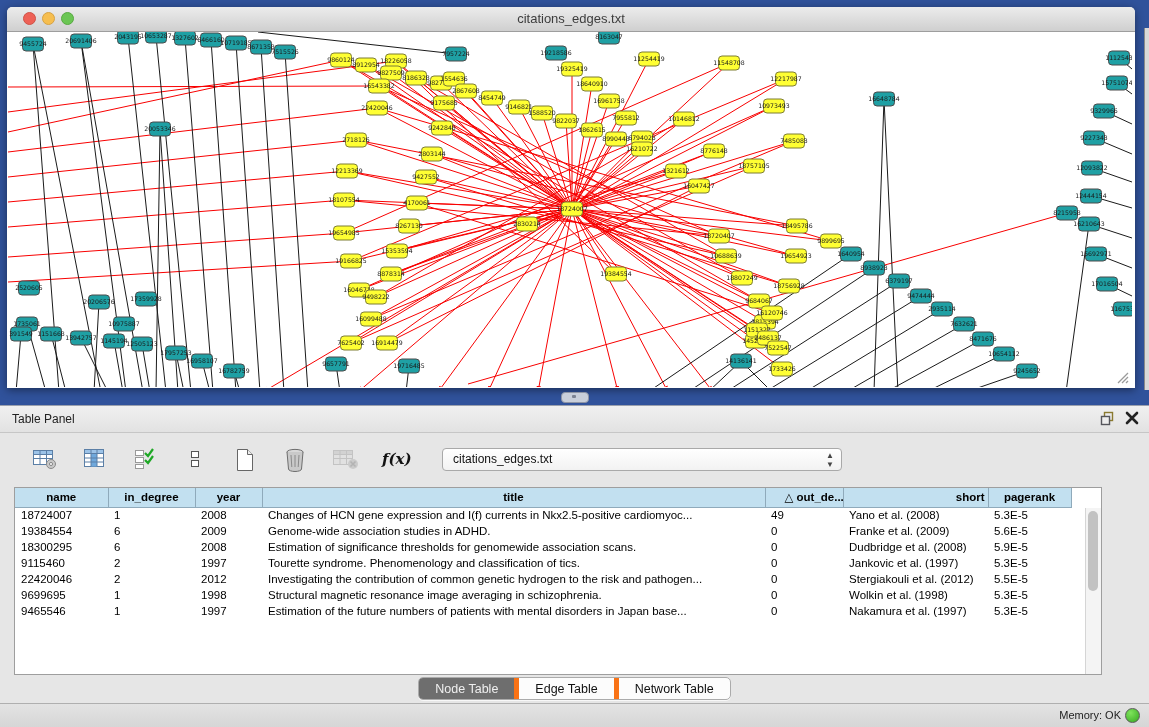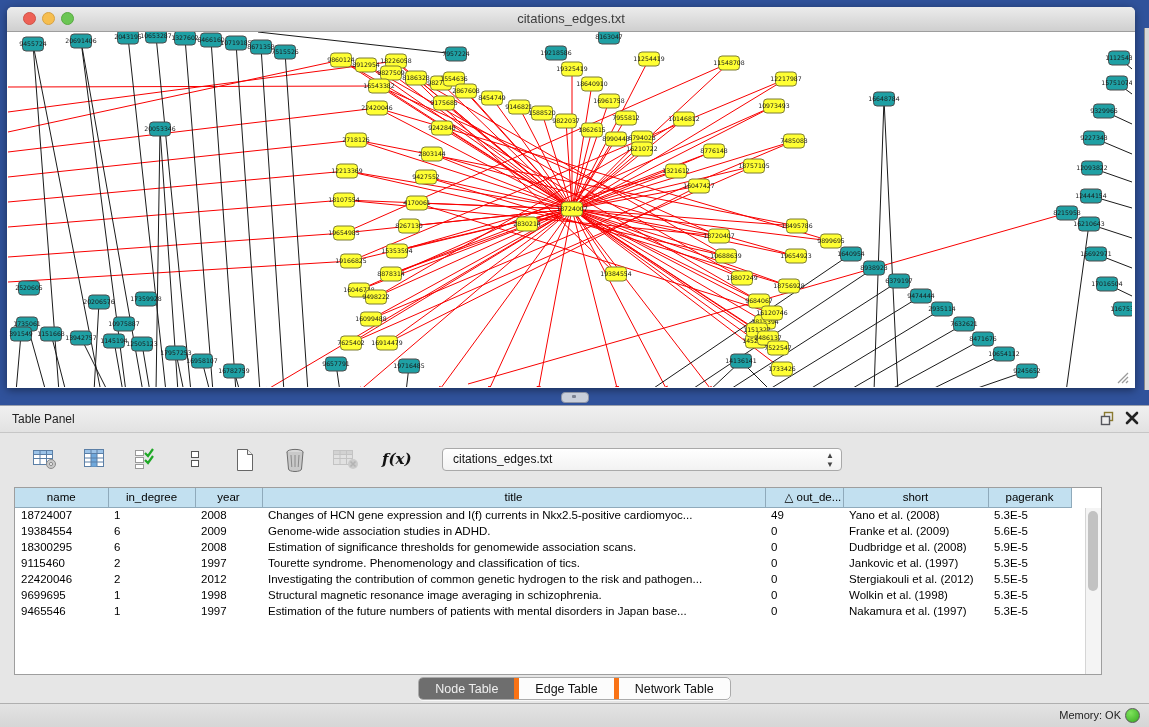--- a/index.html
+++ b/index.html
@@ -64,21 +64,21 @@
     position:absolute;right:7px;top:2px;font-size:8px;line-height:9px;color:#444;text-align:center;
   }
   
   .dtable{
     position:absolute;left:14px;top:81px;width:1086px;height:186px;
     background:#fff;border:1px solid #9E9E9E;overflow:hidden;
   }
   table.grid{border-collapse:collapse;table-layout:fixed;width:1056px;font-size:11.5px;color:#000;}
   table.grid th{
     height:19px;background:#C2E0F0;border-right:1px solid #8FAABB;border-bottom:1px solid #8FAABB;
-    font-weight:normal;font-size:11.5px;text-align:center;overflow:hidden;white-space:nowrap;padding:0 3px;box-sizing:border-box;margin-top:28px;
+    font-weight:bold;font-size:11.5px;text-align:center;overflow:hidden;white-space:nowrap;padding:0 3px;box-sizing:border-box;margin-top:28px;
   }
   table.grid td{
     height:16px;padding:0 0 0 6px;white-space:nowrap;overflow:hidden;text-overflow:ellipsis;box-sizing:border-box;
   }
   .vscroll{
     position:absolute;right:0;top:20px;bottom:0;width:15px;background:#F4F4F4;border-left:1px solid #D5D5D5;
   }
   .vthumb{position:absolute;left:2px;top:3px;width:10px;height:80px;border-radius:5px;background:#C2C2C2;}
   
   .tabbar{position:absolute;left:0;right:0;top:271px;display:flex;justify-content:center;}
@@ -604,21 +604,21 @@
 
   <div class="dtable">
     <table class="grid">
       <thead>
           <tr>
             <th style="width: 93px;">name</th>
             <th style="width: 87px;">in_degree</th>
             <th style="width: 67px;">year</th>
             <th style="width: 503px;">title</th>
             <th style="width: 78px; text-align: left; padding-left: 19px;">△ out_de...</th>
-            <th style="width: 145px;">short</th>
+            <th style="width: 145px; text-align: right;">short</th>
             <th style="width: 83px;">pagerank</th>
           </tr>
         </thead>
       <tbody>
           <tr>
             <td>18724007</td>
             <td>1</td>
             <td>2008</td>
             <td>Changes of HCN gene expression and I(f) currents in Nkx2.5-positive cardiomyoc...</td>
             <td>49</td>

